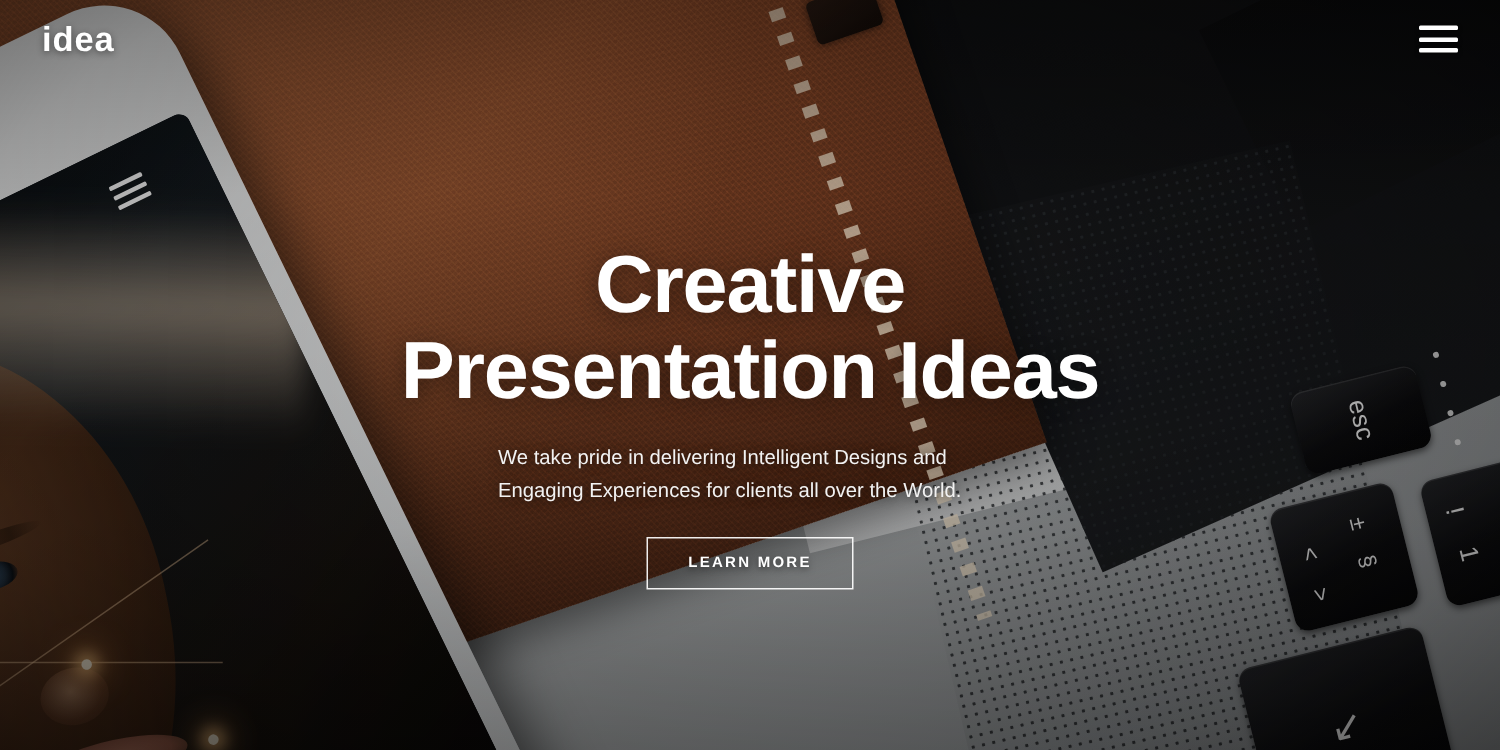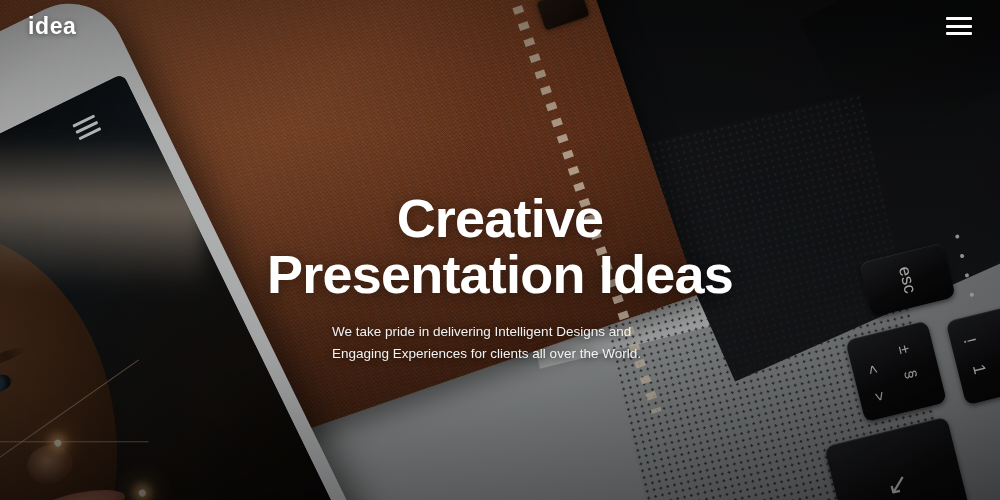--- a/index.html
+++ b/index.html
@@ -435,15 +435,16 @@
         <i></i>
     </div>
   </div>
 
   <div class="center">
     <h1 class="headline">
       <span>Creative</span>
       <span class="l2">Presentation Ideas</span>
     </h1>
     <p class="subtitle">We take pride in delivering Intelligent Designs and Engaging Experiences for clients all over the World.</p>
+    <button class="cta">LEARN MORE</button>
   </div>
 
 </div>
 
 </body></html>

